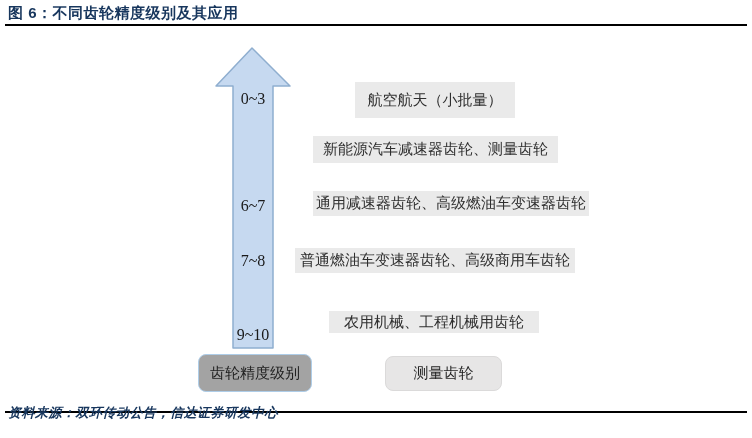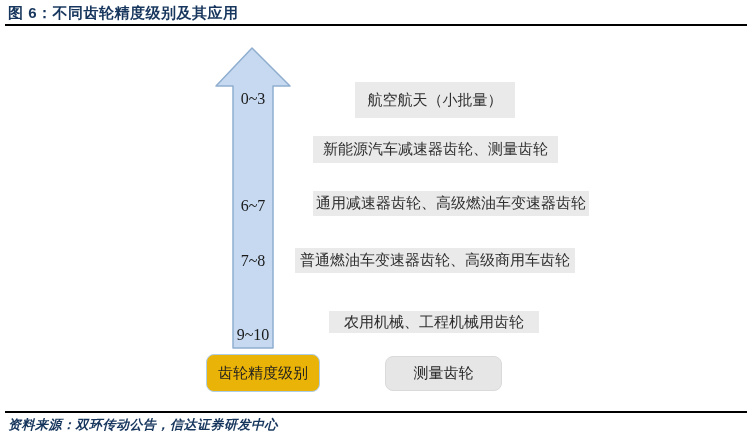--- a/index.html
+++ b/index.html
@@ -80,39 +80,39 @@
     position: absolute;
     border-radius: 8px;
     display: flex;
     align-items: center;
     justify-content: center;
     font-size: 15px;
     color: #1f1f1f;
     white-space: nowrap;
   }
   .legend-grade {
-    left: 206px;
+    left: 198px;
     top: 354px;
     width: 112px;
     height: 36px;
-    background: #eab308;
+    background: #a3a3a3;
     border: 1px solid #AECDE8;
   }
   .legend-app {
     left: 385px;
     top: 356px;
     width: 115px;
     height: 33px;
     background: #E7E6E6;
     border: 1px solid #DBDADA;
   }
   .fig-source {
     position: absolute;
     left: 8px;
-    top: 416px;
+    top: 404px;
     font-size: 13px;
     font-style: italic;
     font-weight: 600;
     color: #17365D;
     letter-spacing: 0.5px;
     white-space: nowrap;
   }
 </style>
 </head>
 <body>

